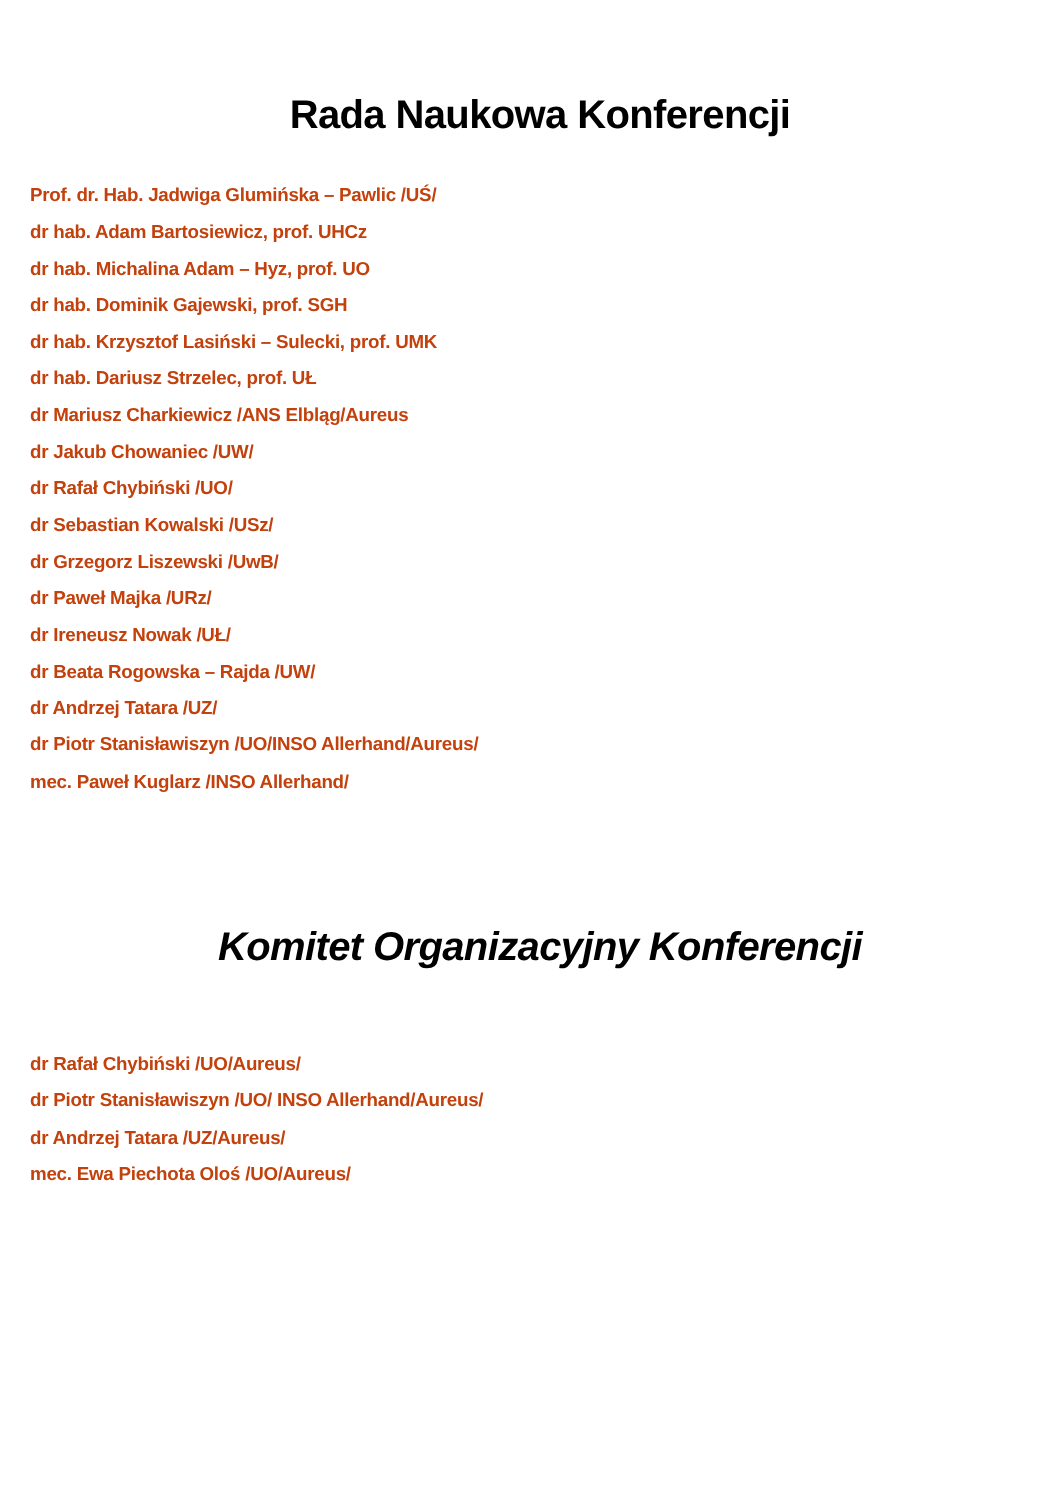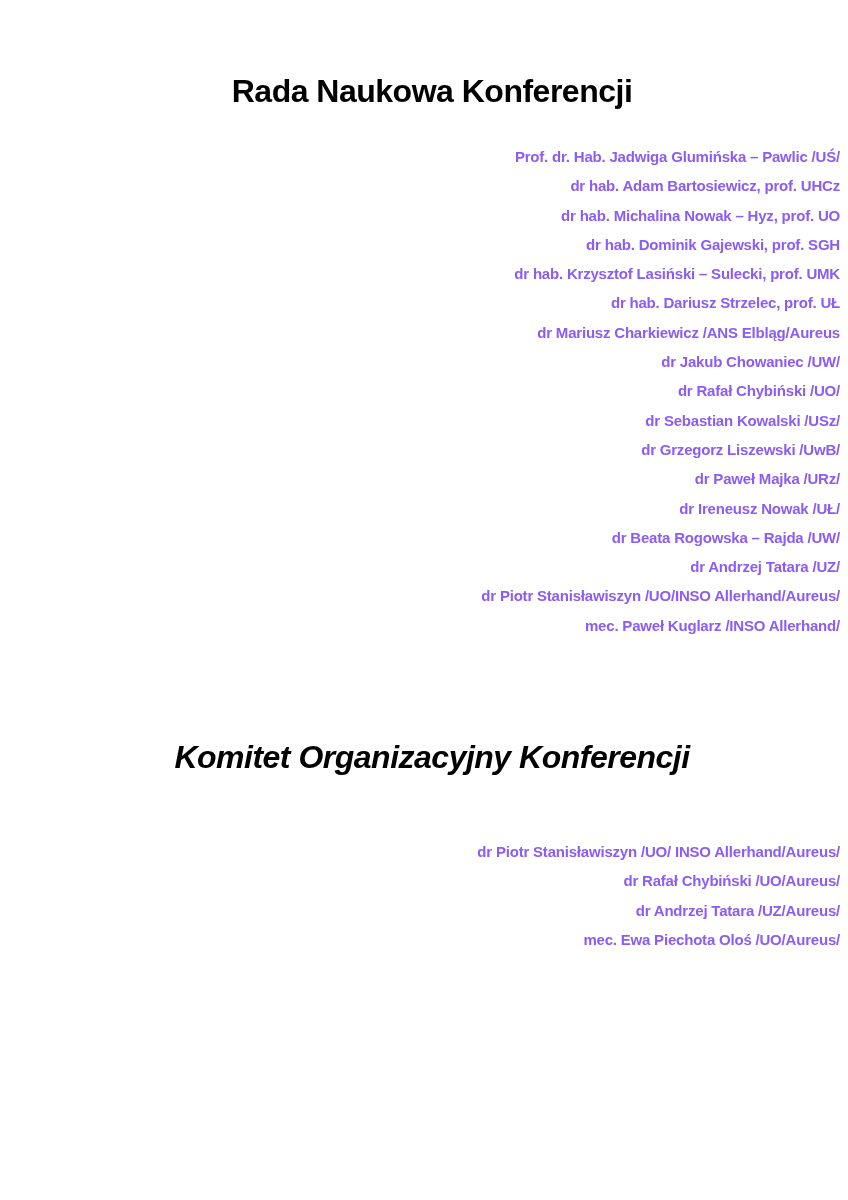--- a/index.html
+++ b/index.html
@@ -19,62 +19,62 @@
   .doc-title {
     font-size: 32px;
     line-height: 42px;
     letter-spacing: -0.5px;
     text-align: center;
     font-weight: bold;
     color: #000000;
   }
   .section-1 .doc-title { margin-top: 50px; }
   .member-list {
-    text-align: right;
+    text-align: left;
     font-size: 15px;
     line-height: 21.3px;
     letter-spacing: -0.2px;
     font-weight: bold;
-    color: #8b5cf6;
+    color: #c2410c;
   }
   .section-1 .member-list { margin-top: 22px; }
   .section-2 .doc-title { margin-top: 80px; font-style: italic; }
   .section-2 .member-list { margin-top: 51px; }
 </style>
 </head>
 <body>
 
 <div class="page">
 
   <section class="section section-1">
     <h1 class="doc-title">Rada Naukowa Konferencji</h1>
     <div class="member-list">
       <div class="member-line">Prof. dr. Hab. Jadwiga Glumińska – Pawlic /UŚ/</div>
       <div class="member-line">dr hab. Adam Bartosiewicz, prof. UHCz</div>
-      <div class="member-line">dr hab. Michalina Nowak – Hyz, prof. UO</div>
+      <div class="member-line">dr hab. Michalina Adam – Hyz, prof. UO</div>
       <div class="member-line">dr hab. Dominik Gajewski, prof. SGH</div>
       <div class="member-line">dr hab. Krzysztof Lasiński – Sulecki, prof. UMK</div>
       <div class="member-line">dr hab. Dariusz Strzelec, prof. UŁ</div>
       <div class="member-line">dr Mariusz Charkiewicz /ANS Elbląg/Aureus</div>
       <div class="member-line">dr Jakub Chowaniec /UW/</div>
       <div class="member-line">dr Rafał Chybiński /UO/</div>
       <div class="member-line">dr Sebastian Kowalski /USz/</div>
       <div class="member-line">dr Grzegorz Liszewski /UwB/</div>
       <div class="member-line">dr Paweł Majka /URz/</div>
       <div class="member-line">dr Ireneusz Nowak /UŁ/</div>
       <div class="member-line">dr Beata Rogowska – Rajda /UW/</div>
       <div class="member-line">dr Andrzej Tatara /UZ/</div>
       <div class="member-line">dr Piotr Stanisławiszyn /UO/INSO Allerhand/Aureus/</div>
       <div class="member-line">mec. Paweł Kuglarz /INSO Allerhand/</div>
     </div>
   </section>
 
   <section class="section section-2">
     <h1 class="doc-title">Komitet Organizacyjny Konferencji</h1>
     <div class="member-list">
+      <div class="member-line">dr Rafał Chybiński /UO/Aureus/</div>
       <div class="member-line">dr Piotr Stanisławiszyn /UO/ INSO Allerhand/Aureus/</div>
-      <div class="member-line">dr Rafał Chybiński /UO/Aureus/</div>
       <div class="member-line">dr Andrzej Tatara /UZ/Aureus/</div>
       <div class="member-line">mec. Ewa Piechota Oloś /UO/Aureus/</div>
     </div>
   </section>
 
 </div>
 
 </body></html>

